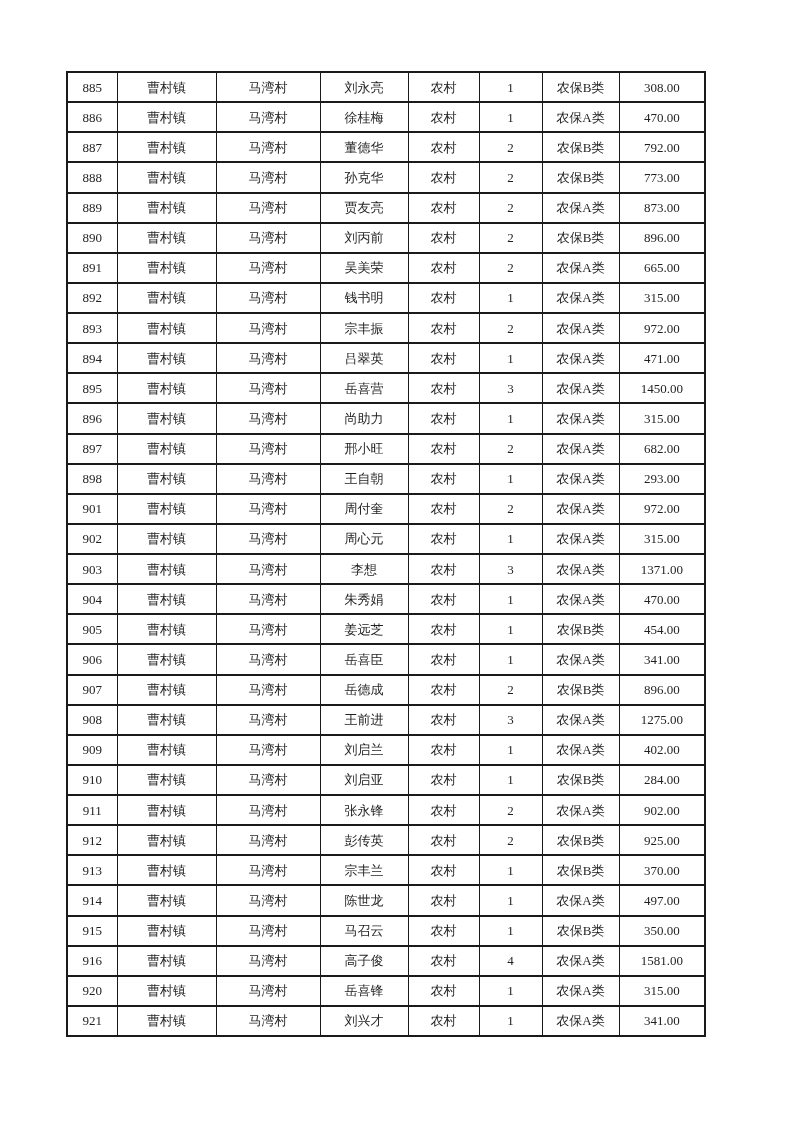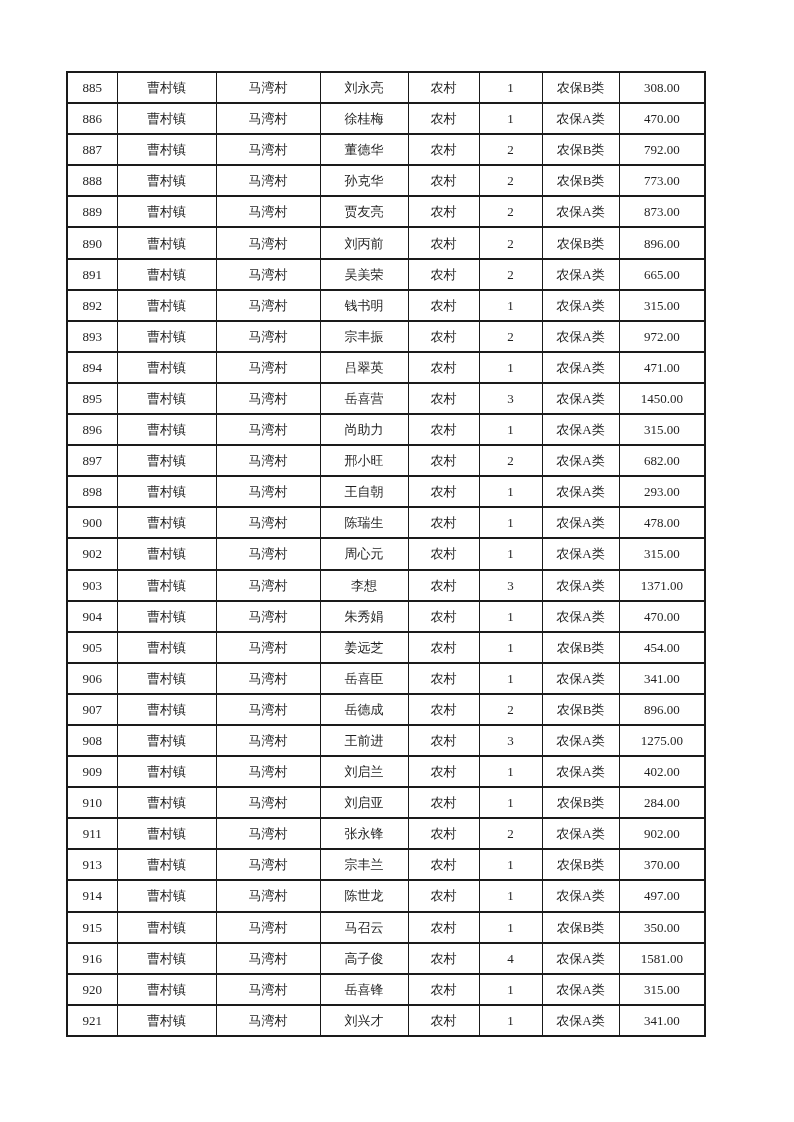--- a/index.html
+++ b/index.html
@@ -199,28 +199,28 @@
           <td>898</td>
           <td>曹村镇</td>
           <td>马湾村</td>
           <td>王自朝</td>
           <td>农村</td>
           <td>1</td>
           <td>农保A类</td>
           <td>293.00</td>
         </tr>
         <tr>
-          <td>900</td>
-          <td>曹村镇</td>
-          <td>马湾村</td>
-          <td>陈瑞生</td>
-          <td>农村</td>
-          <td>1</td>
-          <td>农保A类</td>
-          <td>478.00</td>
+          <td>901</td>
+          <td>曹村镇</td>
+          <td>马湾村</td>
+          <td>周付奎</td>
+          <td>农村</td>
+          <td>2</td>
+          <td>农保A类</td>
+          <td>972.00</td>
         </tr>
         <tr>
           <td>902</td>
           <td>曹村镇</td>
           <td>马湾村</td>
           <td>周心元</td>
           <td>农村</td>
           <td>1</td>
           <td>农保A类</td>
           <td>315.00</td>
@@ -307,20 +307,30 @@
         </tr>
         <tr>
           <td>911</td>
           <td>曹村镇</td>
           <td>马湾村</td>
           <td>张永锋</td>
           <td>农村</td>
           <td>2</td>
           <td>农保A类</td>
           <td>902.00</td>
+        </tr>
+        <tr>
+          <td>912</td>
+          <td>曹村镇</td>
+          <td>马湾村</td>
+          <td>彭传英</td>
+          <td>农村</td>
+          <td>2</td>
+          <td>农保B类</td>
+          <td>925.00</td>
         </tr>
         <tr>
           <td>913</td>
           <td>曹村镇</td>
           <td>马湾村</td>
           <td>宗丰兰</td>
           <td>农村</td>
           <td>1</td>
           <td>农保B类</td>
           <td>370.00</td>

